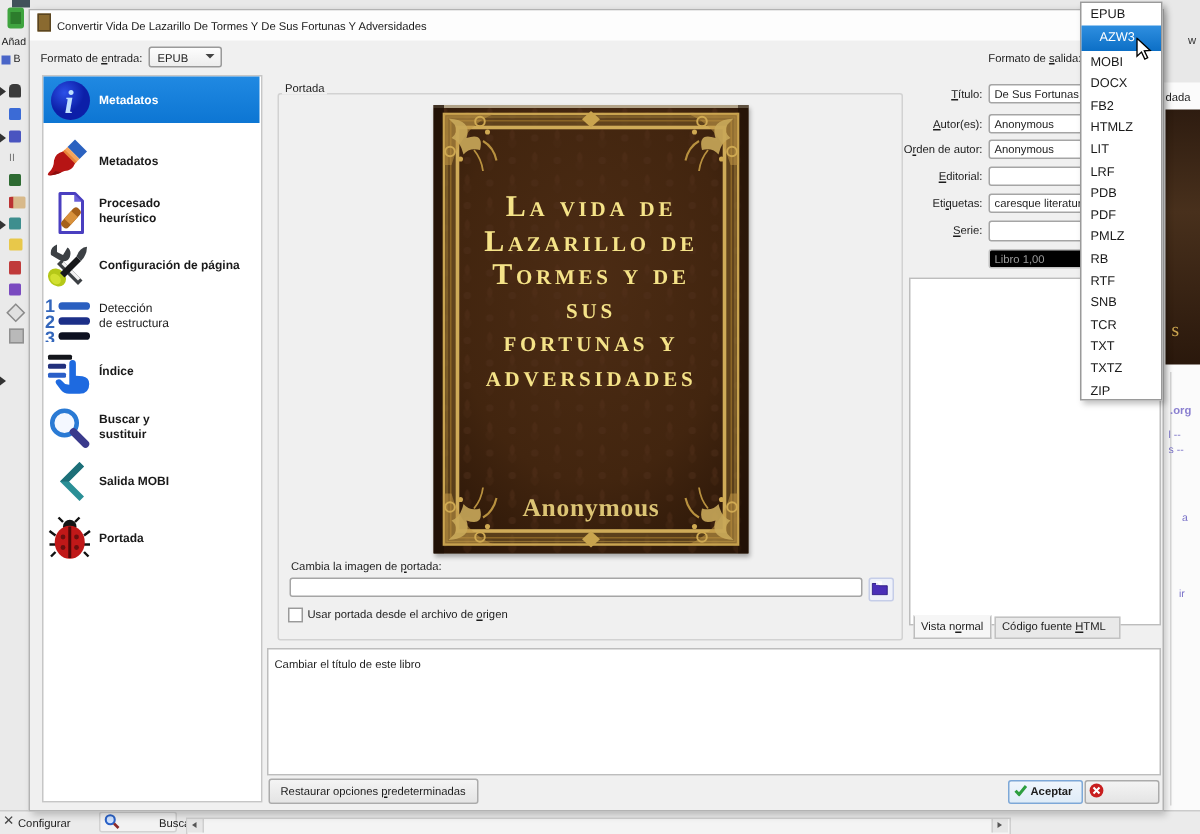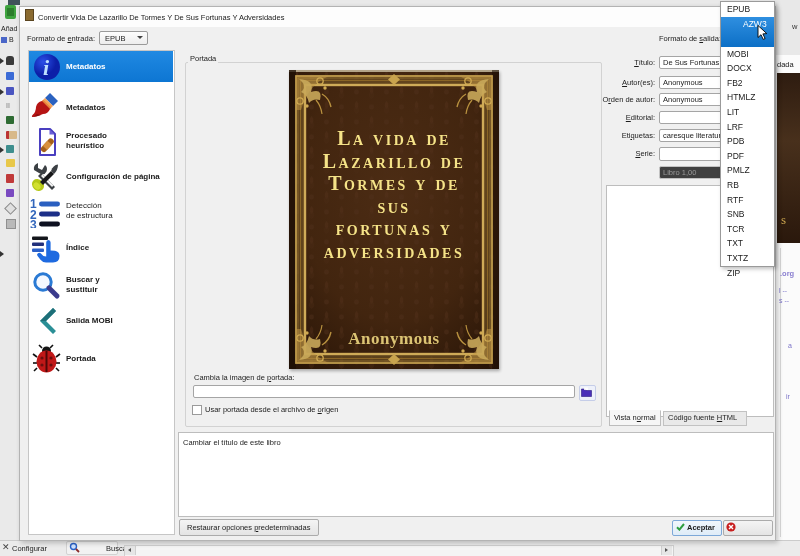--- a/index.html
+++ b/index.html
@@ -242,21 +242,21 @@
 <div class="abs t8" style="left:590px;top:95px;width:65px;text-align:right;">O<u>r</u>den de autor:</div>
 <div class="abs t8" style="left:590px;top:113px;width:65px;text-align:right;"><u>E</u>ditorial:</div>
 <div class="abs t8" style="left:590px;top:131px;width:65px;text-align:right;">Eti<u>q</u>uetas:</div>
 <div class="abs t8" style="left:590px;top:149px;width:65px;text-align:right;"><u>S</u>erie:</div>
 <div class="inp" style="left:659px;top:56px;width:105px;height:11px;">De Sus Fortunas Y A</div>
 <div class="inp" style="left:659px;top:76px;width:105px;height:11px;">Anonymous</div>
 <div class="inp" style="left:659px;top:93px;width:105px;height:11px;">Anonymous</div>
 <div class="inp" style="left:659px;top:111px;width:105px;height:11px;"></div>
 <div class="inp" style="left:659px;top:129px;width:105px;height:11px;">caresque literature</div>
 <div class="inp" style="left:659px;top:147px;width:105px;height:12px;"></div>
-<div class="inp" style="left:659px;top:166px;width:105px;height:11px;background:#404040;border-color:#c2c2c2;color:#9a9a9a;">Libro 1,00</div>
+<div class="inp" style="left:659px;top:166px;width:105px;height:11px;background:#000000;border-color:#c2c2c2;color:#9a9a9a;">Libro 1,00</div>
 
 <div class="abs" style="left:606px;top:185px;width:166px;height:230px;background:#fff;border:1px solid #bdbdbd;"></div>
 <div class="abs" style="left:609px;top:410px;width:50px;height:14px;background:#f6f6f6;border:1px solid #bdbdbd;border-top:1px solid #f6f6f6;"></div>
 <div class="abs t8" style="left:614px;top:413px;">Vista n<u>o</u>rmal</div>
 <div class="abs" style="left:663px;top:411px;width:82px;height:13px;background:#e9e9e9;border:1px solid #c2c2c2;"></div>
 <div class="abs t8" style="left:668px;top:413px;">Código fuente <u>H</u>TML</div>
 
 <div class="abs" style="left:178px;top:432px;width:594px;height:83px;background:#fff;border:1px solid #bdbdbd;"></div>
 <div class="abs t8" style="left:183px;top:438px;">Cambiar el título de este libro</div>
 
@@ -269,21 +269,21 @@
 <div class="abs t8" style="left:687px;top:523px;font-weight:bold;">Aceptar</div>
 <div class="abs" style="left:723px;top:520px;width:48px;height:14px;background:linear-gradient(#f4f4f4,#e4e4e4);border:1px solid #ababab;border-radius:2px;"></div>
 <svg class="abs" style="left:726px;top:522px;" width="10" height="10" viewBox="0 0 10 10">
   <circle cx="5" cy="5" r="4.6" fill="#c81e1e"></circle>
   <path d="M3 3 L7 7 M7 3 L3 7" stroke="#fff" stroke-width="1.4"></path>
 </svg>
 <div class="abs t8" style="left:738px;top:523px;font-weight:bold;margin-top:36px;">Cancelar</div>
 
 <div class="abs" style="left:720px;top:1px;width:53px;height:264px;background:#fff;border:1px solid #9a9a9a;box-shadow:2px 2px 4px rgba(0,0,0,0.25);font-size:8.5px;color:#1a1a1a;">
   <div style="height:14.6px;line-height:14.6px;padding-left:6px;">EPUB</div>
-  <div style="height:30px;line-height:14.6px;padding-left:22px;background:linear-gradient(#2f8fe0,#0c6fc6);color:#fff;">AZW3</div>
+  <div style="height:17px;line-height:14.6px;padding-left:12px;background:linear-gradient(#2f8fe0,#0c6fc6);color:#fff;">AZW3</div>
   <div style="height:14.6px;line-height:14.6px;padding-left:6px;">MOBI</div>
   <div style="height:14.6px;line-height:14.6px;padding-left:6px;">DOCX</div>
   <div style="height:14.6px;line-height:14.6px;padding-left:6px;">FB2</div>
   <div style="height:14.6px;line-height:14.6px;padding-left:6px;">HTMLZ</div>
   <div style="height:14.6px;line-height:14.6px;padding-left:6px;">LIT</div>
   <div style="height:14.6px;line-height:14.6px;padding-left:6px;">LRF</div>
   <div style="height:14.6px;line-height:14.6px;padding-left:6px;">PDB</div>
   <div style="height:14.6px;line-height:14.6px;padding-left:6px;">PDF</div>
   <div style="height:14.6px;line-height:14.6px;padding-left:6px;">PMLZ</div>
   <div style="height:14.6px;line-height:14.6px;padding-left:6px;">RB</div>

